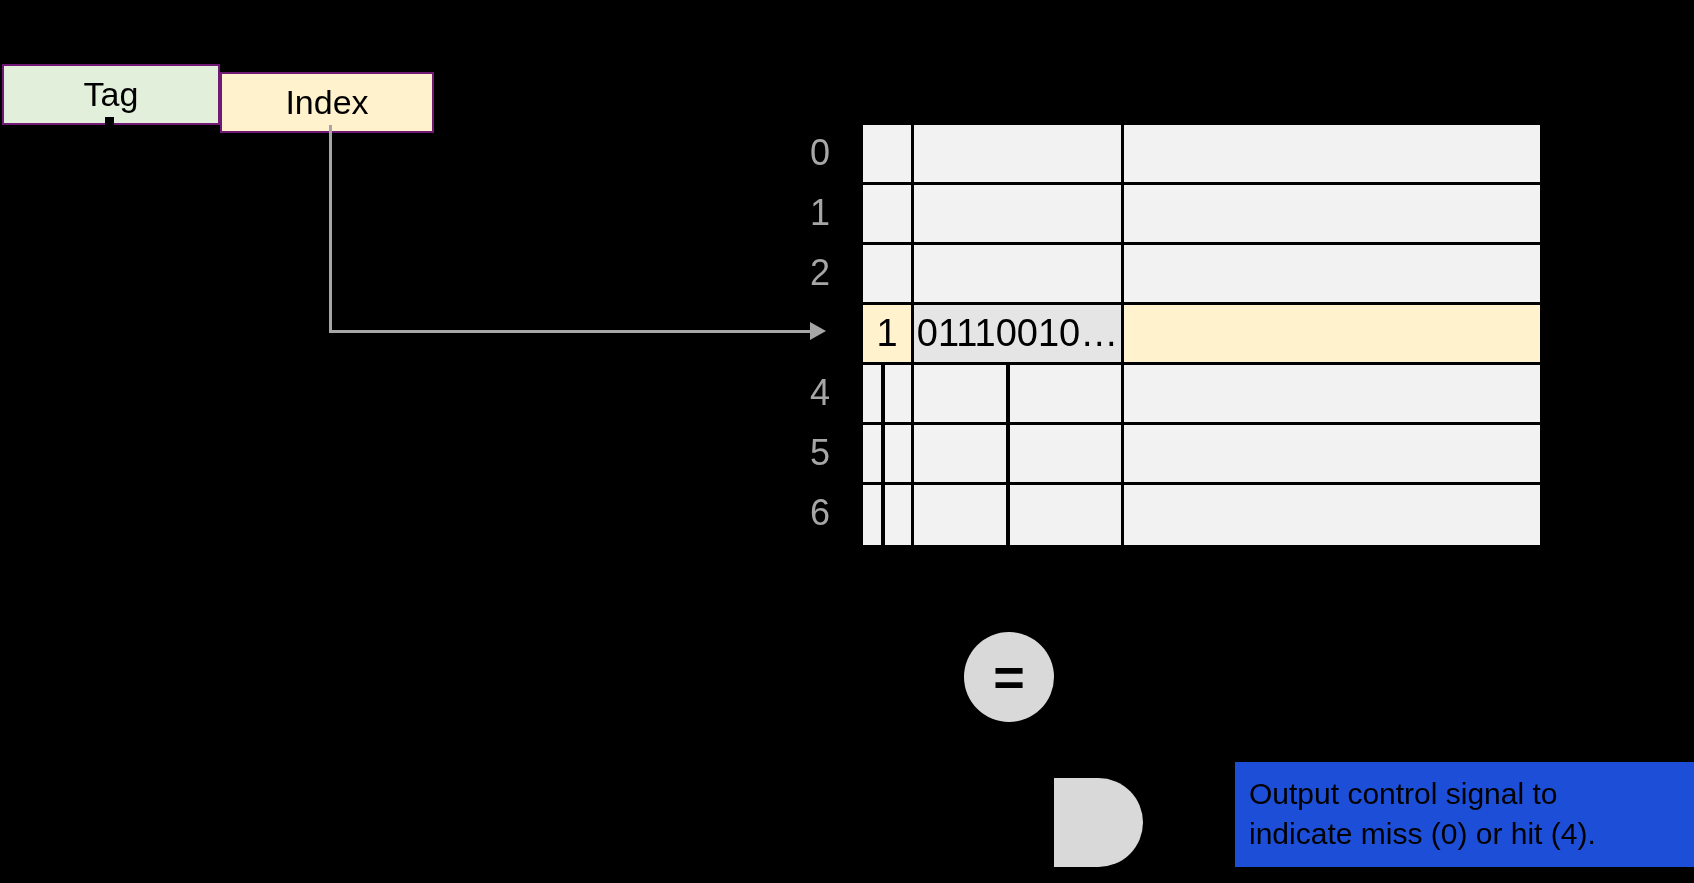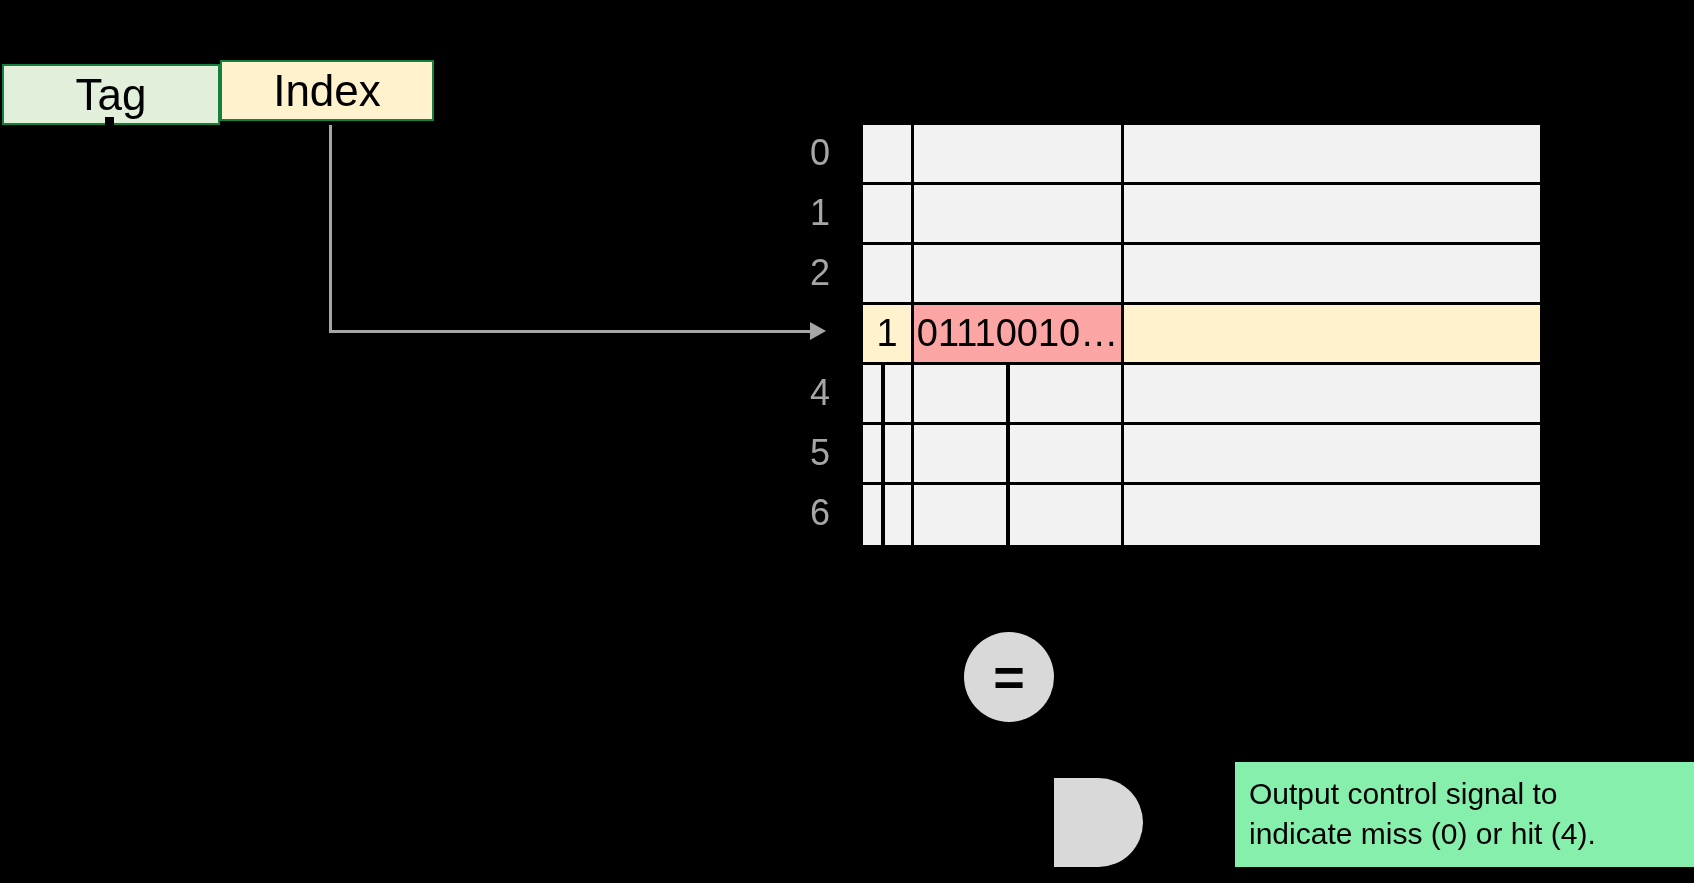--- a/index.html
+++ b/index.html
@@ -7,26 +7,26 @@
     width:1694px;height:883px;
     background:#000;
     position:relative;
     overflow:hidden;
     font-family:"Liberation Sans", sans-serif;
   }
   .abs{position:absolute;box-sizing:border-box;}
 
   
   .addr-box{
-    border:2px solid #15803d;
+    border:2px solid #701a75;
     display:flex;align-items:center;justify-content:center;
-    font-size:44px;color:#000;
+    font-size:34px;color:#000;
   }
   .tag-box{left:2px;top:64px;width:218px;height:61px;background:#E2EFDA;}
-  .index-box{left:220px;top:60px;width:214px;height:61px;background:#FFF2CC;}
+  .index-box{left:220px;top:72px;width:214px;height:61px;background:#FFF2CC;}
   .tag-notch{left:105px;top:117px;width:9px;height:10px;background:#000;}
 
   
   .arrow-v{left:329px;top:125px;width:3px;height:207px;background:#A6A6A6;}
   .arrow-h{left:329px;top:330px;width:482px;height:3px;background:#A6A6A6;}
   .arrow-head{
     left:810px;top:322px;width:0;height:0;
     border-top:9px solid transparent;
     border-bottom:9px solid transparent;
     border-left:16px solid #A6A6A6;
@@ -53,21 +53,21 @@
     border-right:3px solid #000;
     border-bottom:3px solid #000;
     display:flex;align-items:center;justify-content:center;
     font-size:38px;color:#000;white-space:nowrap;overflow:hidden;
   }
   .cell.valid{width:51px;}
   .cell.tag{width:210px;}
   .cell.data{width:416px;border-right:none;}
   .crow:last-child .cell{border-bottom:none;}
   .crow.hl .cell.valid{background:#FFF2CC;}
-  .crow.hl .cell.tag{background:#fca5a5;text-align:right;}
+  .crow.hl .cell.tag{background:#e5e5e5;text-align:right;}
   .crow.hl .cell.data{background:#FFF2CC;}
 
   
   .drop-line{width:4px;height:180px;top:365px;background:#000;z-index:5;}
   .drop-line.from-valid{left:881px;}
   .drop-line.from-tag{left:1006px;}
 
   
   .eq-circle{
     left:964px;top:632px;width:90px;height:90px;
@@ -79,21 +79,21 @@
   
   .and-gate{
     left:1054px;top:778px;width:89px;height:89px;
     background:#D9D9D9;
     border-radius:0 50% 50% 0;
   }
 
   
   .note-box{
     left:1235px;top:762px;width:459px;height:105px;
-    background:#86efac;color:#000;
+    background:#1d4ed8;color:#000;
     font-size:30px;line-height:40px;
     padding:12px 0 0 14px;
   }
   .note-line{display:block;}
 </style>
 </head>
 <body>
 
 <div class="abs addr-box tag-box">
   <span>Tag</span>

